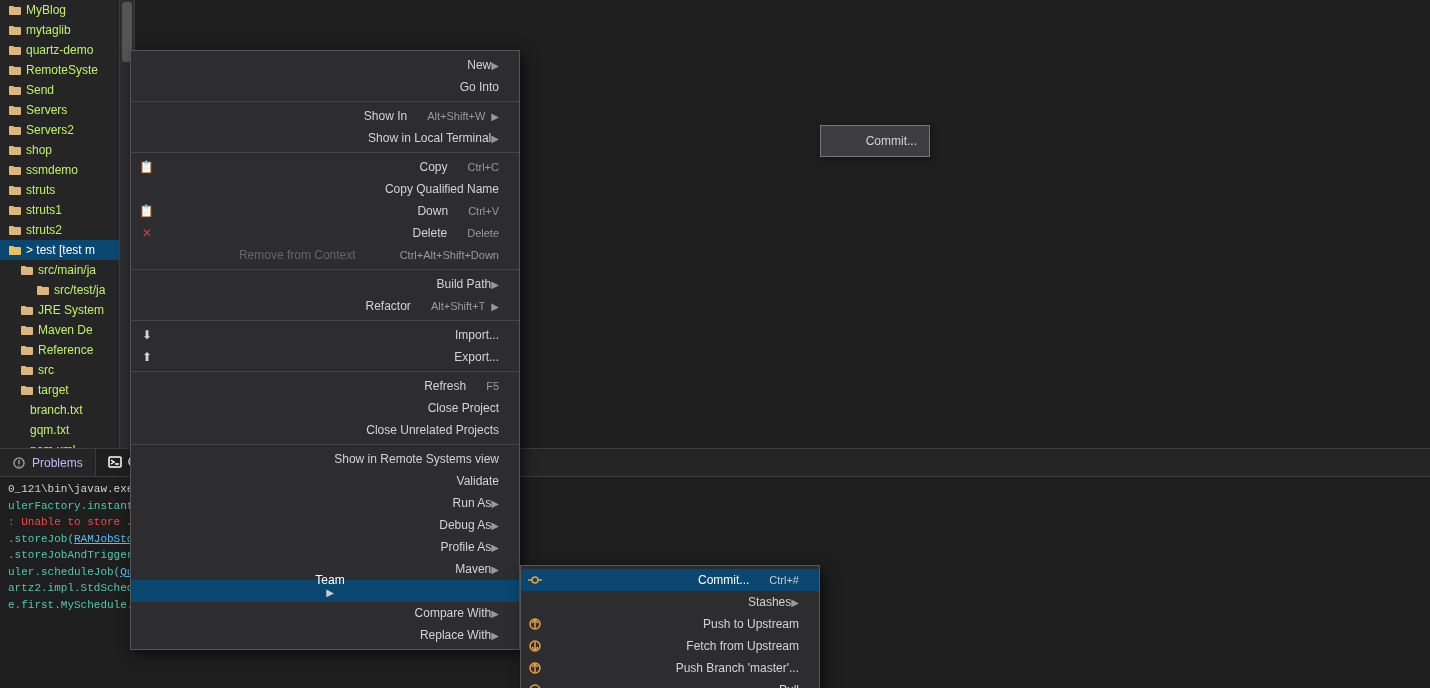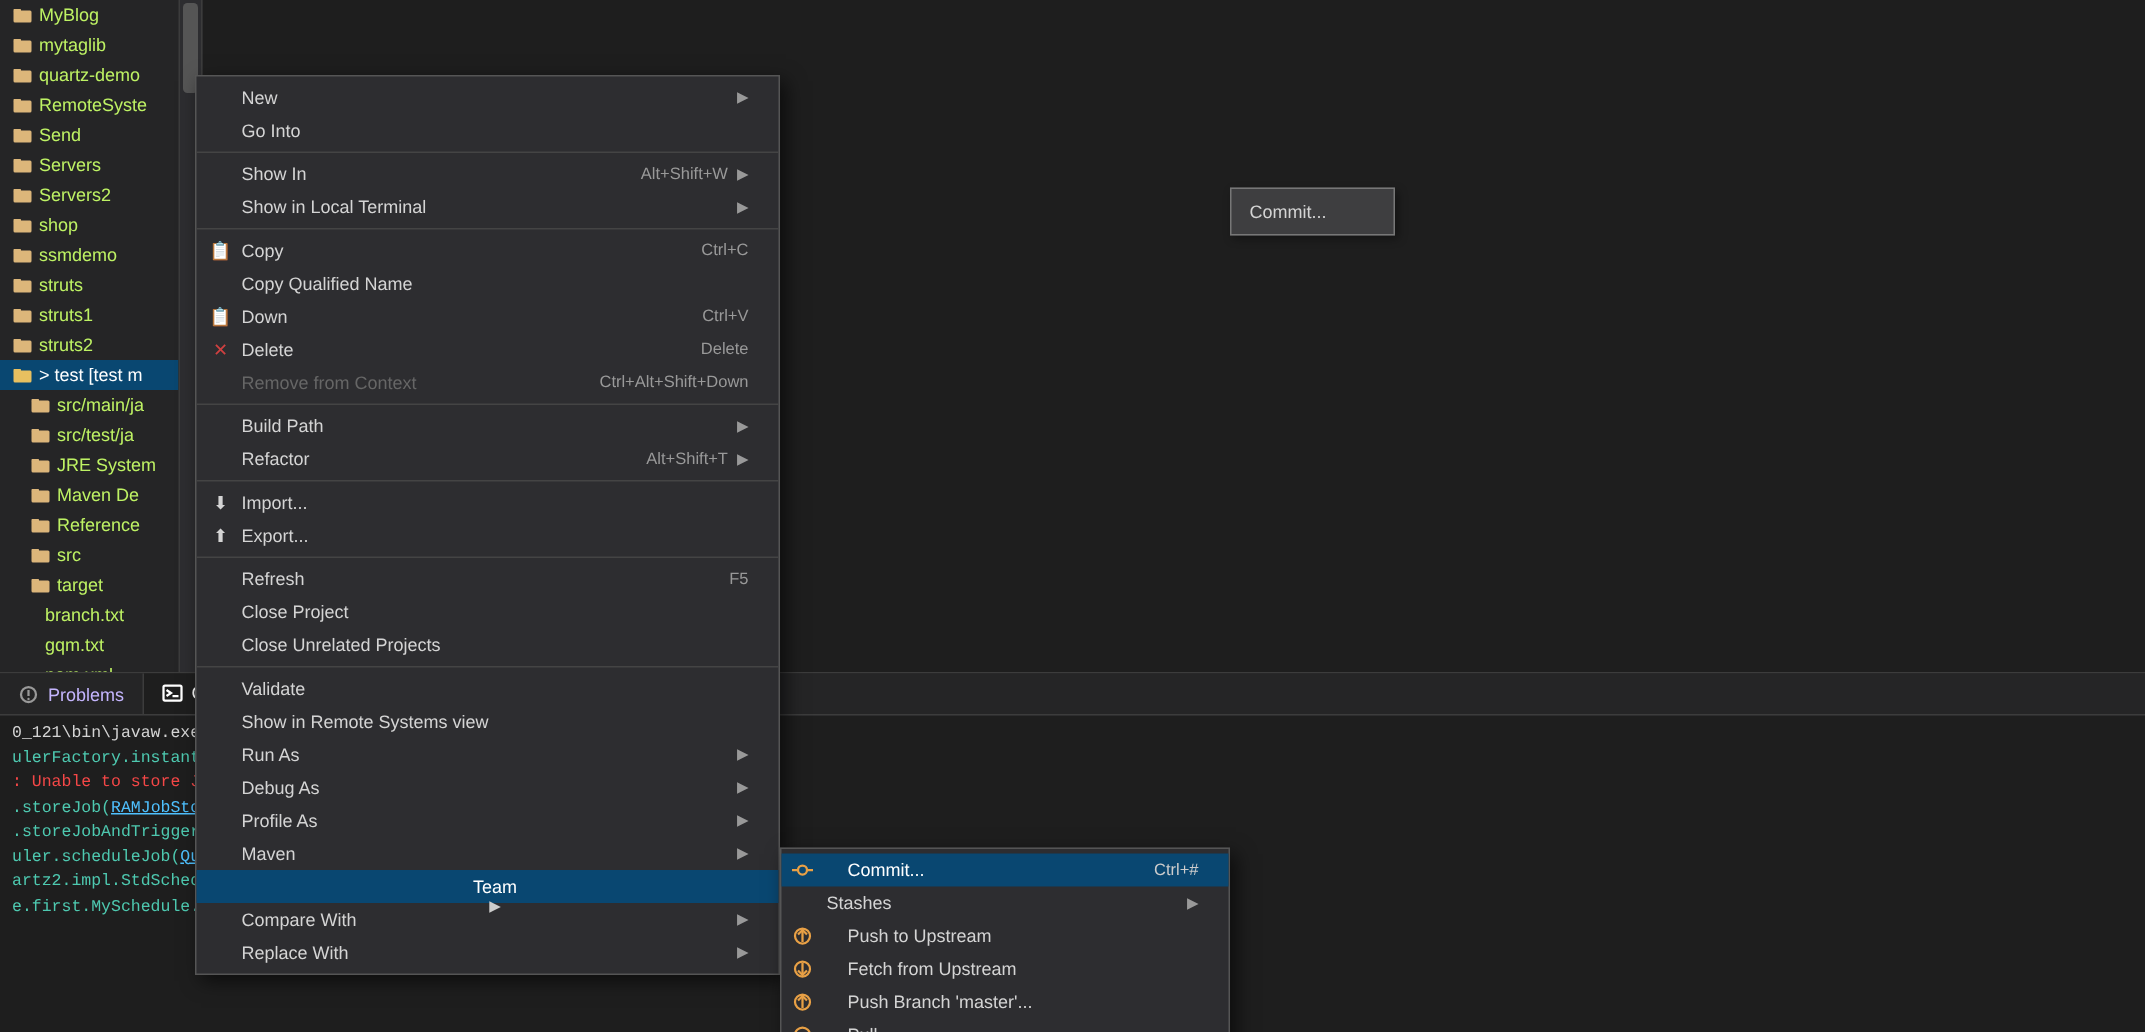--- a/index.html
+++ b/index.html
@@ -58,31 +58,32 @@
       box-shadow: 4px 4px 12px rgba(0,0,0,0.6);
       z-index: 100;
       padding: 3px 0;
     }
     .menu-item {
       padding: 4px 20px 4px 30px;
       color: #d4d4d4;
       cursor: pointer;
       display: flex;
       align-items: center;
-      justify-content: space-between;
+      justify-content: flex-end;
       position: relative;
       height: 22px;
     }
     .menu-item:hover, .menu-item.active {
       background: #094771;
       color: #ffffff;
     }
     .menu-item.disabled {
       color: #666;
       cursor: default;
+      gap: 24px;
     }
     .menu-item .shortcut {
       color: #999;
       font-size: 11px;
       margin-left: 20px;
     }
     .menu-item.active .shortcut {
       color: #ccc;
     }
     .menu-item .arrow {
@@ -280,21 +281,21 @@
       </svg>
     <span>&gt; test [test m</span>
   </div>
   <div class="sidebar-item" style="padding-left:20px">
     <svg class="folder-icon" viewBox="0 0 14 14" fill="#dcb67a">
         <rect x="1" y="4" width="12" height="8" rx="1"></rect>
         <rect x="1" y="3" width="5" height="2" rx="0.5"></rect>
       </svg>
     <span>src/main/ja</span>
   </div>
-  <div class="sidebar-item" style="padding-left:20px">
+  <div class="sidebar-item" style="padding-left:36px">
     <svg class="folder-icon" viewBox="0 0 14 14" fill="#dcb67a">
         <rect x="1" y="4" width="12" height="8" rx="1"></rect>
         <rect x="1" y="3" width="5" height="2" rx="0.5"></rect>
       </svg>
     <span>src/test/ja</span>
   </div>
   <div class="sidebar-item" style="padding-left:20px">
     <svg class="folder-icon" viewBox="0 0 14 14" fill="#dcb67a">
         <rect x="1" y="4" width="12" height="8" rx="1"></rect>
         <rect x="1" y="3" width="5" height="2" rx="0.5"></rect>
@@ -459,24 +460,24 @@
     <span class="shortcut">F5</span>
   </div>
   <div class="menu-item">
     <span>Close Project</span>
   </div>
   <div class="menu-item">
     <span>Close Unrelated Projects</span>
   </div>
   <div class="menu-separator"></div>
   <div class="menu-item">
+    <span>Show in Remote Systems view</span>
+  </div>
+  <div class="menu-item">
     <span>Validate</span>
-  </div>
-  <div class="menu-item">
-    <span>Show in Remote Systems view</span>
   </div>
   <div class="menu-item">
     <span>Run As</span>
     <span class="arrow">▶</span>
   </div>
   <div class="menu-item">
     <span>Debug As</span>
     <span class="arrow">▶</span>
   </div>
   <div class="menu-item">

